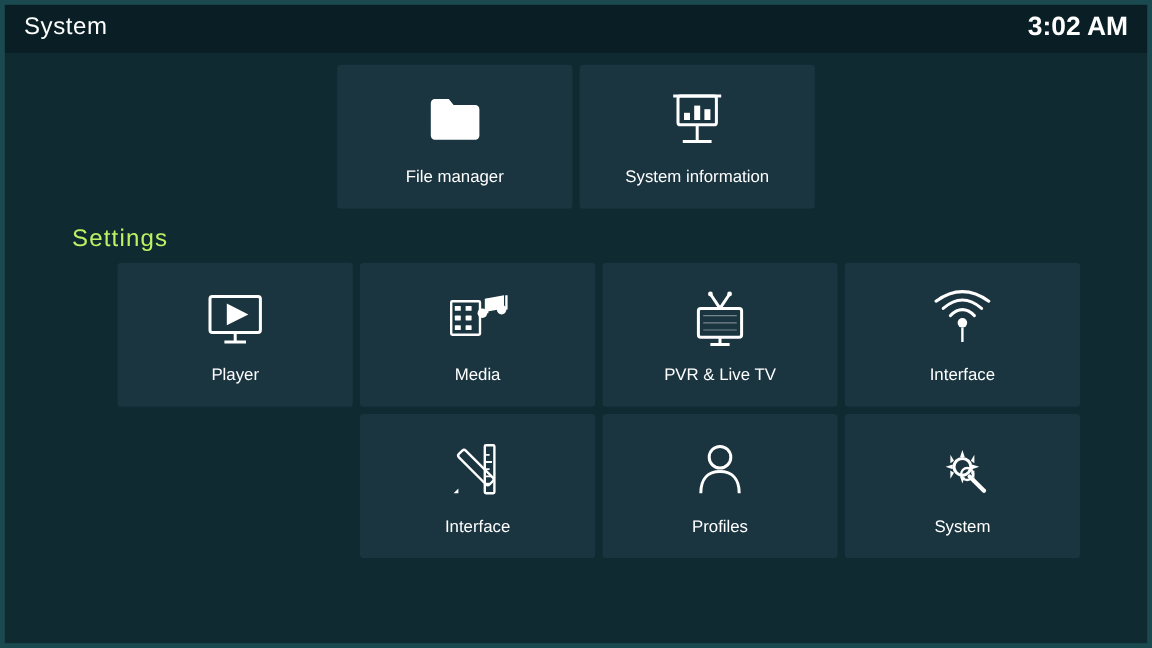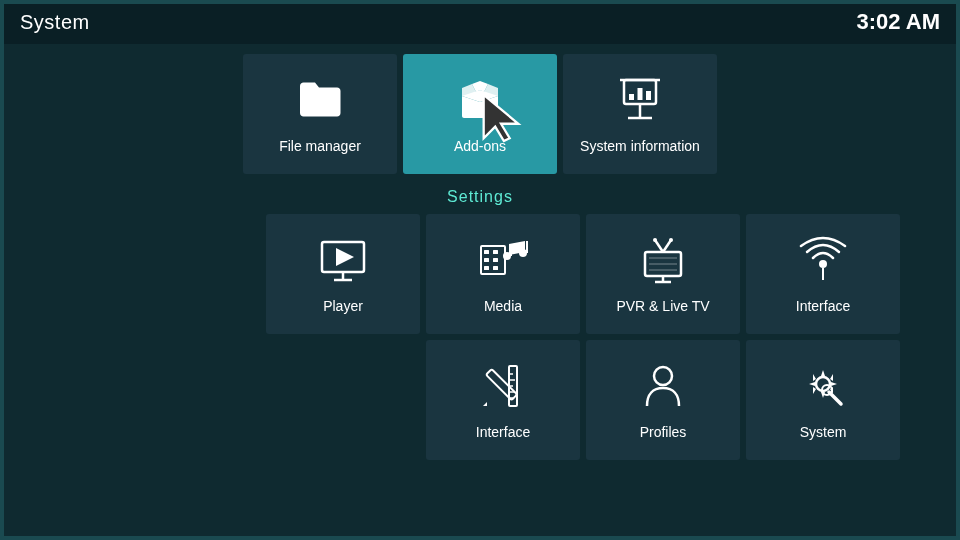--- a/index.html
+++ b/index.html
@@ -56,21 +56,21 @@
       justify-content: center;
       gap: 6px;
       padding: 10px 0 8px 0;
     }
 
     .tile {
       display: flex;
       flex-direction: column;
       align-items: center;
       justify-content: center;
-      width: 154px;
+      width: 196px;
       height: 120px;
       background: #1a3540;
       border-radius: 3px;
       cursor: pointer;
       transition: background 0.15s;
       gap: 8px;
       position: relative;
     }
 
     .tile.active {
@@ -84,23 +84,23 @@
     }
 
     
     .tile svg {
       width: 52px;
       height: 52px;
       fill: white;
     }
 
     .section-divider {
-      text-align: center;
-      font-size: 16px;
-      color: #5eead4;
+      text-align: left;
+      font-size: 20px;
+      color: #bef264;
       padding: 6px 0 8px 0;
       letter-spacing: 1px;
       font-weight: 300;
     }
 
     .grid-row {
       display: flex;
       justify-content: flex-end;
       gap: 6px;
       margin-bottom: 6px;
@@ -129,41 +129,20 @@
 
     <div class="tile">
       <div>
         <svg viewBox="0 0 52 52">
           <path d="M6 12 C6 10 7.5 8.5 9.5 8.5 L21 8.5 L25 13.5 L43 13.5 C45 13.5 46.5 15 46.5 17 L46.5 39 C46.5 41 45 42.5 43 42.5 L9.5 42.5 C7.5 42.5 6 41 6 39 Z"></path>
         </svg>
       </div>
       <span class="tile-label">File manager</span>
     </div>
 
-    <div class="tile active">
-
-      <div>
-        <svg viewBox="0 0 52 52">
-
-          <path d="M8 22 L26 28 L44 22 L44 42 C44 43.1 43.1 44 42 44 L10 44 C8.9 44 8 43.1 8 42 Z"></path>
-          <path d="M8 22 L26 16 L44 22 L26 28 Z"></path>
-
-          <path d="M8 22 L8 14 L18 10 L22 18 L14 22 Z" opacity="0.85"></path>
-
-          <path d="M44 22 L44 14 L34 10 L30 18 L38 22 Z" opacity="0.85"></path>
-
-          <path d="M18 10 L26 7 L34 10 L30 18 L26 16 L22 18 Z"></path>
-        </svg>
-      </div>
-      <span class="tile-label">Add-ons</span>
-
-      <svg class="cursor" viewBox="0 0 14 18">
-        <path d="M1 1 L1 16 L5 12 L8 17 L10 16 L7 11 L13 11 Z" fill="#333" stroke="white" stroke-width="0.8"></path>
-      </svg>
-    </div>
 
     <div class="tile">
       <div>
         <svg viewBox="0 0 52 52">
 
           <rect x="10" y="6" width="32" height="24" rx="2" ry="2" fill="none" stroke="white" stroke-width="2.5"></rect>
 
           <rect x="15" y="20" width="5" height="6"></rect>
           <rect x="23.5" y="14" width="5" height="12"></rect>
           <rect x="32" y="17" width="5" height="9"></rect>

